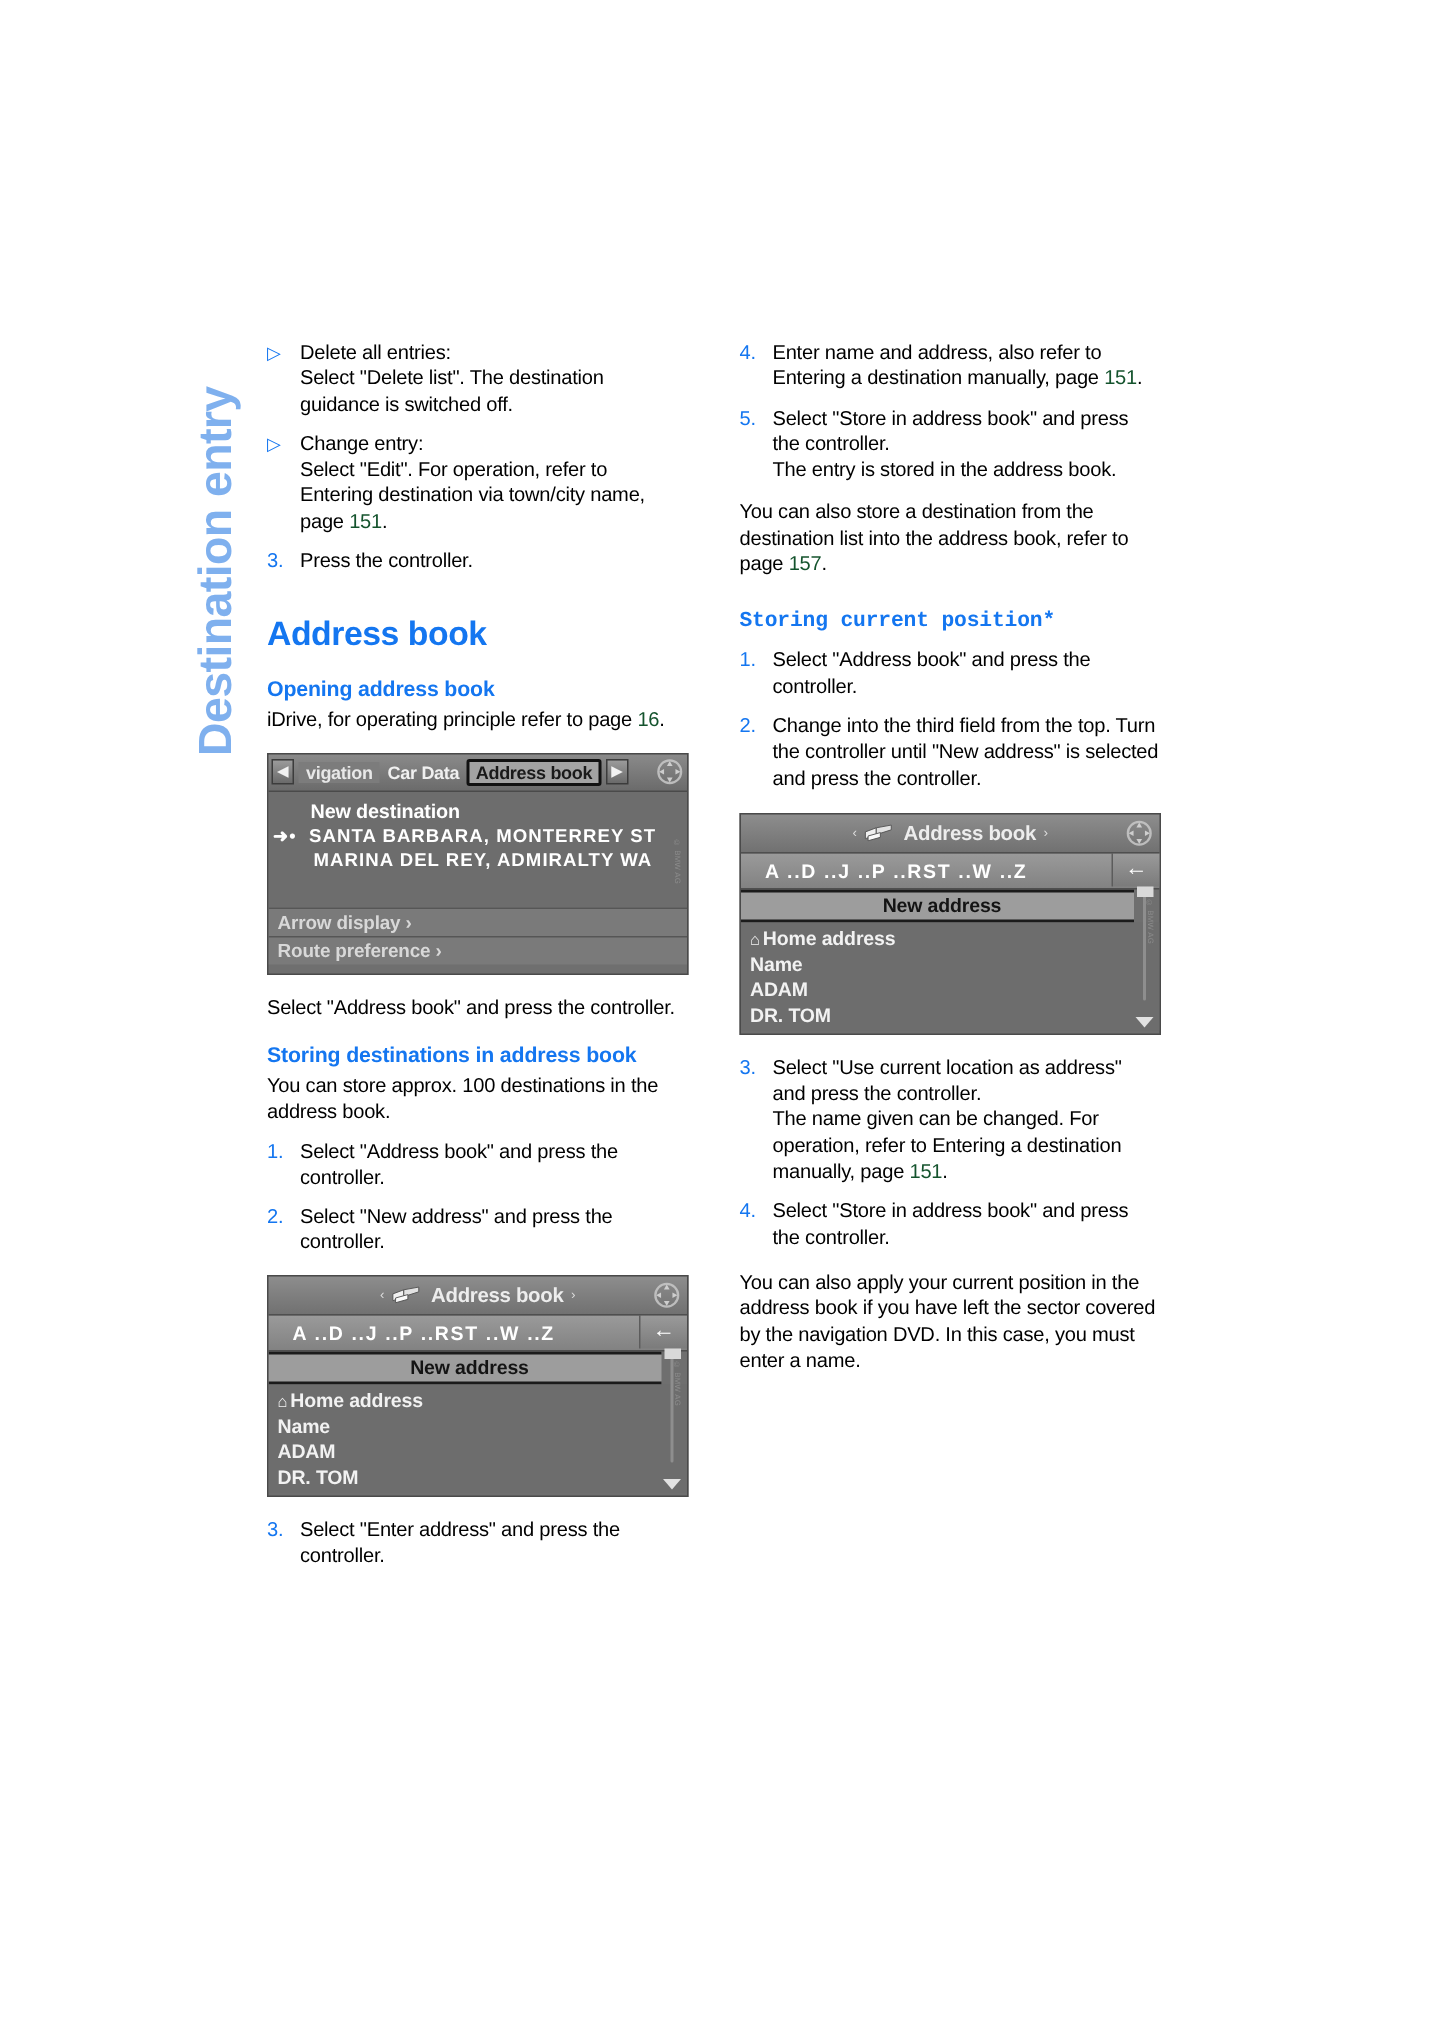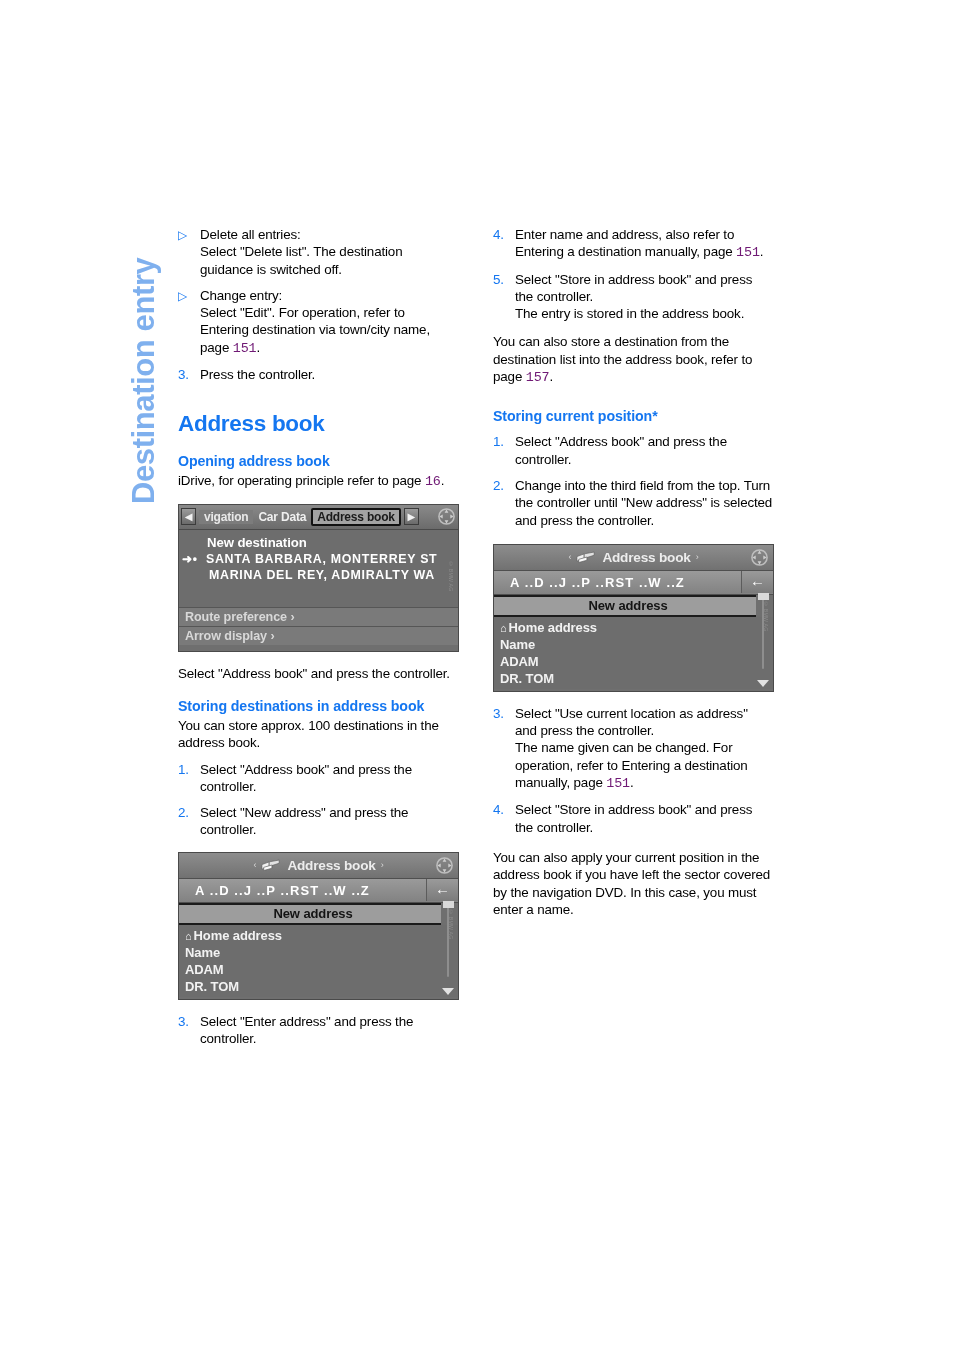--- a/index.html
+++ b/index.html
@@ -69,21 +69,21 @@
   }
   .li .marker {
     color: #1476f0;
     flex: 0 0 auto;
     width: 22px;
     text-align: left;
   }
   .li .marker.bullet { width: 22px; font-size: 12px; line-height: 18px; }
   .li .txt { flex: 1 1 auto; }
 
-  .blue { color: #701a75; font-family: Liberation Mono, monospace; }
+  .blue { color: #14532d; }
 
   .list-block { margin-top: 4px; }
 
   
   .idrive {
     position: relative;
     width: 295px;
     margin: 13px 0 13px 0;
     font-family: "Liberation Sans", sans-serif;
     user-select: none;
@@ -331,22 +331,22 @@
             <path d="M10 17.5 L12 14 L8 14 Z" fill="#dcdcdc"></path>
             <path d="M2.5 10 L6 8 L6 12 Z" fill="#dcdcdc"></path>
             <path d="M17.5 10 L14 8 L14 12 Z" fill="#dcdcdc"></path>
           </svg>
         </div>
         <div class="mainlist">
           <div class="row-dest">New destination</div>
           <div class="row-dest wide"><span class="leadicon">➜•</span><span>SANTA BARBARA, MONTERREY ST</span></div>
           <div class="row-dest wide">MARINA DEL REY, ADMIRALTY WA</div>
         </div>
+        <div class="footrow">Arrow display  ›</div>
         <div class="footrow">Route preference  ›</div>
-        <div class="footrow">Arrow display  ›</div>
         <div class="watermark">© BMW AG</div>
       </div>
     </div>
 
     <p class="body">Select "Address book" and press the controller.</p>
 
     <div class="h2">Storing destinations in address book</div>
     <p class="body">You can store approx. 100 destinations in the address book.</p>
 
     <div class="list-block">
@@ -422,21 +422,21 @@
         <span>Select "Store in address book" and press</span><br>
         <span>the controller.</span><br>
         <span>The entry is stored in the address book.</span>
       </span>
     </div>
 
     <p class="body" style="margin-top:11px;">
       <span>You can also store a destination from the destination list into the address book, refer to page </span><span class="blue">157</span><span>.</span>
     </p>
 
-    <div class="h2" style="margin-top:22px;">Storing current position*</div>
+    <div class="h2" style="margin-top:22px;font-family:Liberation Mono, monospace;">Storing current position*</div>
 
     <div class="list-block">
       <div class="li">
         <span class="marker">1.</span>
         <span class="txt">Select "Address book" and press the controller.</span>
       </div>
       <div class="li">
         <span class="marker">2.</span>
         <span class="txt">Change into the third field from the top. Turn the controller until "New address" is selected and press the controller.</span>
       </div>

